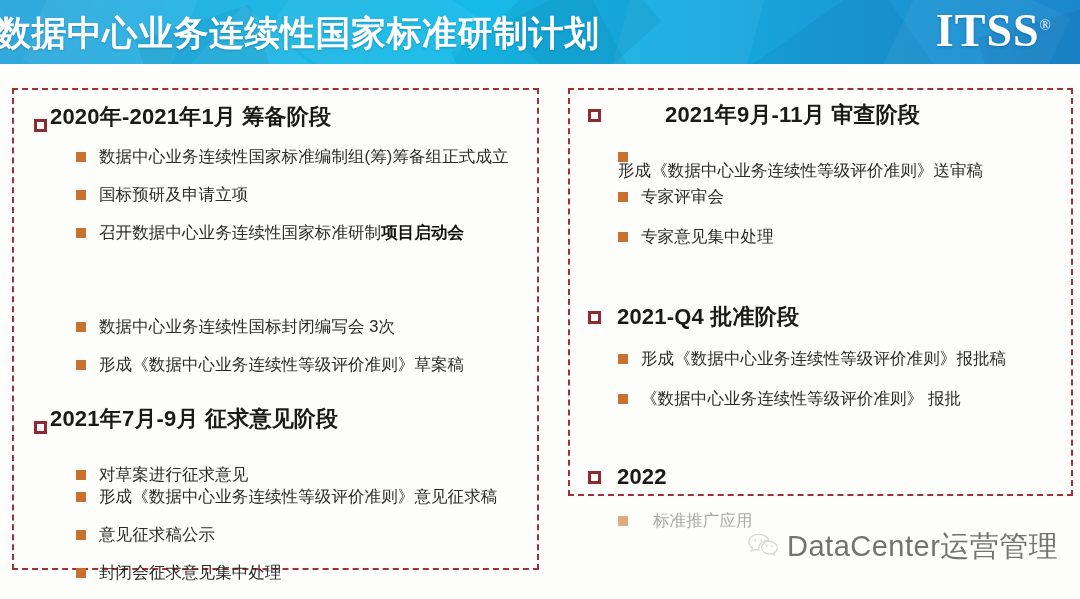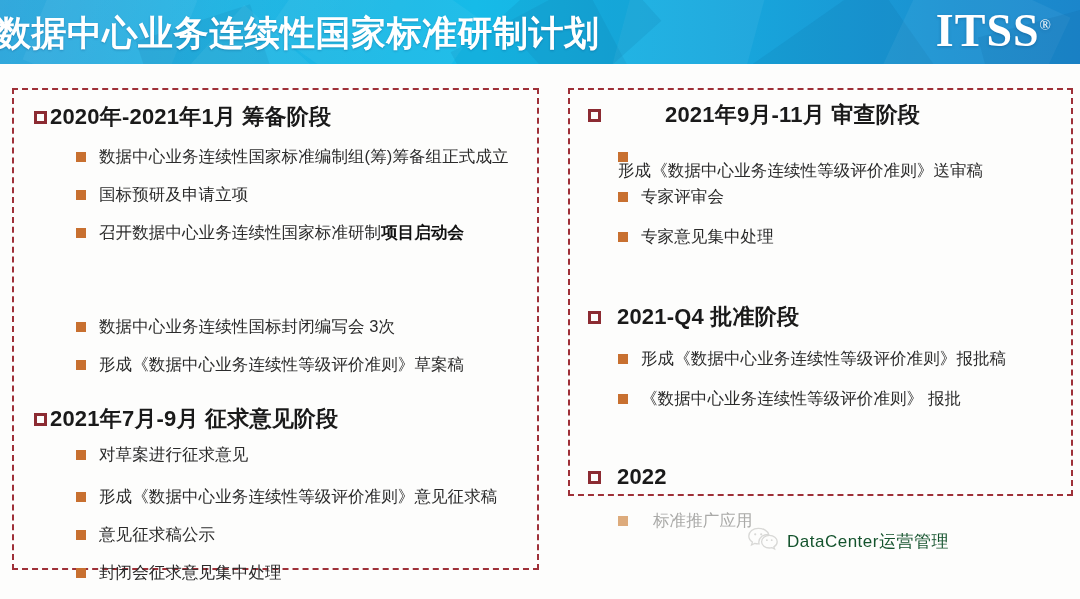--- a/index.html
+++ b/index.html
@@ -143,40 +143,40 @@
     line-height: 1;
     letter-spacing: 0.1px;
   }
   .bullet .btext b { font-weight: bold; color: #111111; }
 
   
   .bullet.faded .btext { color: #aaaaa8; }
   .bullet.faded .sq-solid { background: #ddab7c; }
 
   
-  #left-column .phase-heading { padding-left: 20px; }
+  #left-column .phase-heading { padding-left: 20px; align-items: flex-end; }
   #left-column .phase-heading .sq-hollow { margin-right: 3px; }
   #left-column .bullet { padding-left: 62px; }
   #left-column .bullet .sq-solid { margin-right: 13px; margin-top: 4px; }
 
   
   #right-column .phase-heading { padding-left: 18px; }
   #right-column .phase-heading .sq-hollow { margin-right: 16px; }
   #right-column .bullet { padding-left: 48px; }
   #right-column .bullet .sq-solid { margin-right: 13px; margin-top: 4px; }
 
   
   #watermark {
     position: absolute;
     left: 748px;
     top: 527px;
     display: flex;
     align-items: center;
-    color: #14532d;
-    font-size: 17px;
+    color: #737373;
+    font-size: 29px;
     letter-spacing: 0.5px;
     white-space: nowrap;
     user-select: none;
     text-align: right;
   }
   #watermark .wechat-glyph {
     display: inline-block;
     margin-right: 9px;
     color: #d8d8d6;
   }
@@ -225,21 +225,21 @@
         <span class="btext">数据中心业务连续性国标封闭编写会 3次</span>
       </div>
       <div class="bullet" style="position: absolute; left: 0px; top: 266px;">
         <span class="sq-solid"></span>
         <span class="btext">形成《数据中心业务连续性等级评价准则》草案稿</span>
       </div>
       <div class="phase-heading" style="position: absolute; left: 0px; top: 314px;">
         <span class="sq-hollow"></span>
         <span class="htext">2021年7月-9月 征求意见阶段</span>
       </div>
-      <div class="bullet" style="position: absolute; left: 0px; top: 356px;">
+      <div class="bullet" style="position: absolute; left: 0px; top: 376px;">
         <span class="sq-solid"></span>
         <span class="btext">对草案进行征求意见</span>
       </div>
       <div class="bullet" style="position: absolute; left: 0px; top: 398px;">
         <span class="sq-solid"></span>
         <span class="btext">形成《数据中心业务连续性等级评价准则》意见征求稿</span>
       </div>
       <div class="bullet" style="position: absolute; left: 0px; top: 436px;">
         <span class="sq-solid"></span>
         <span class="btext">意见征求稿公示</span>

